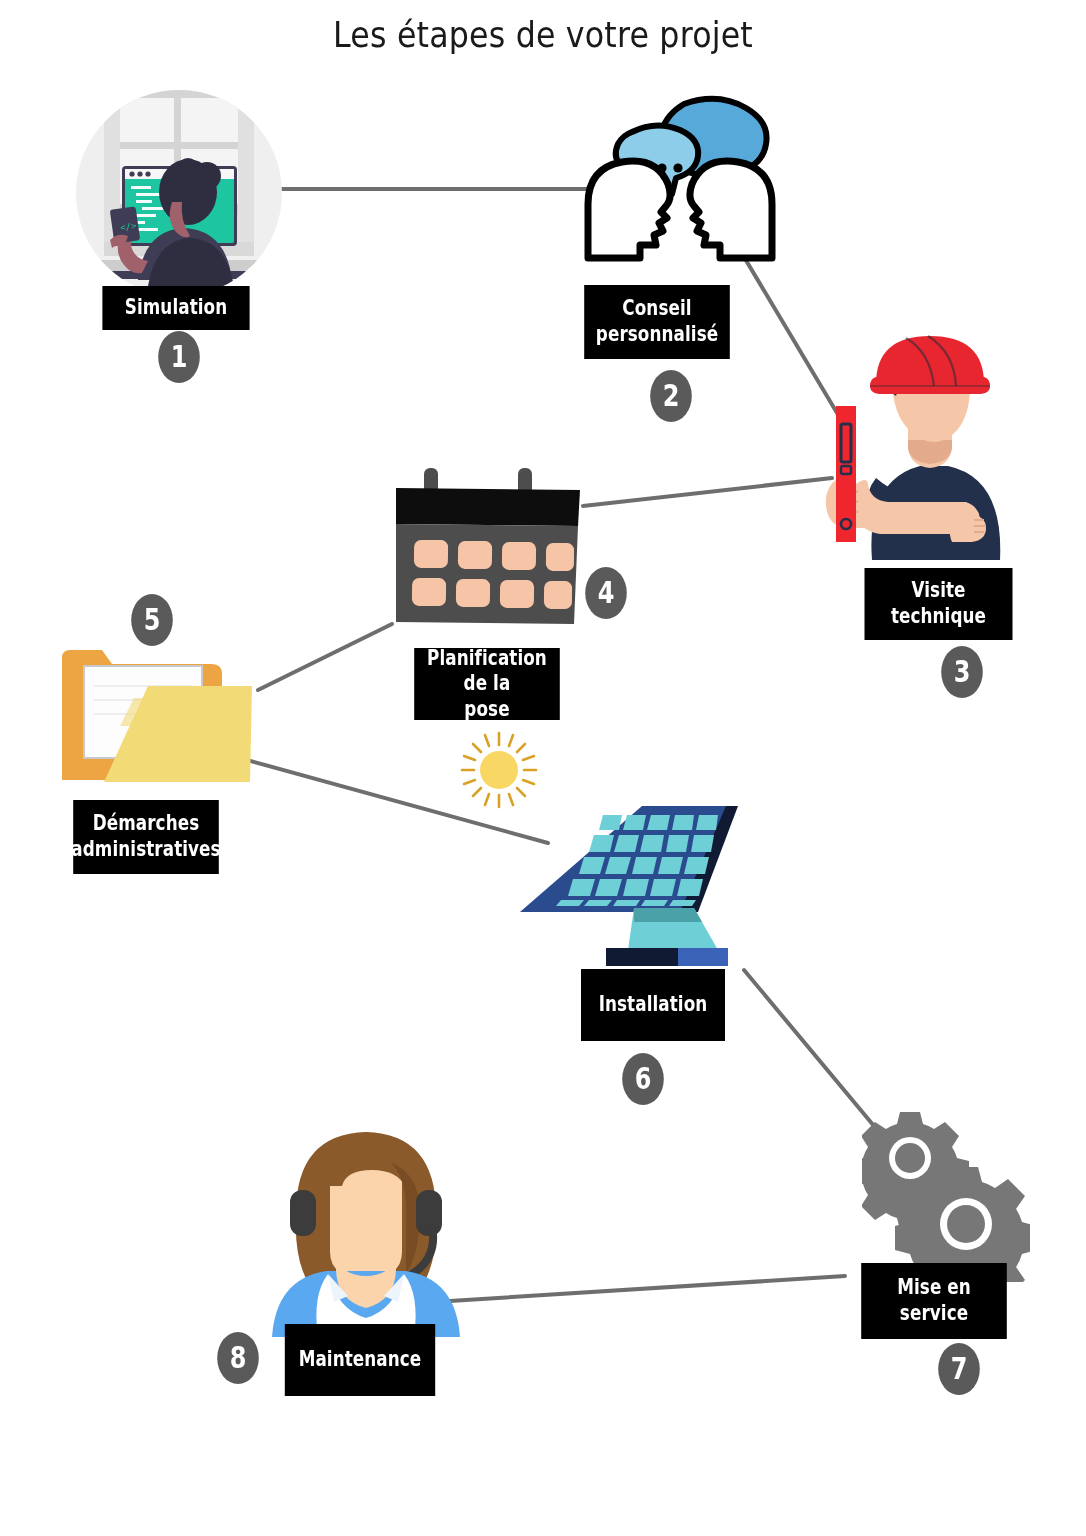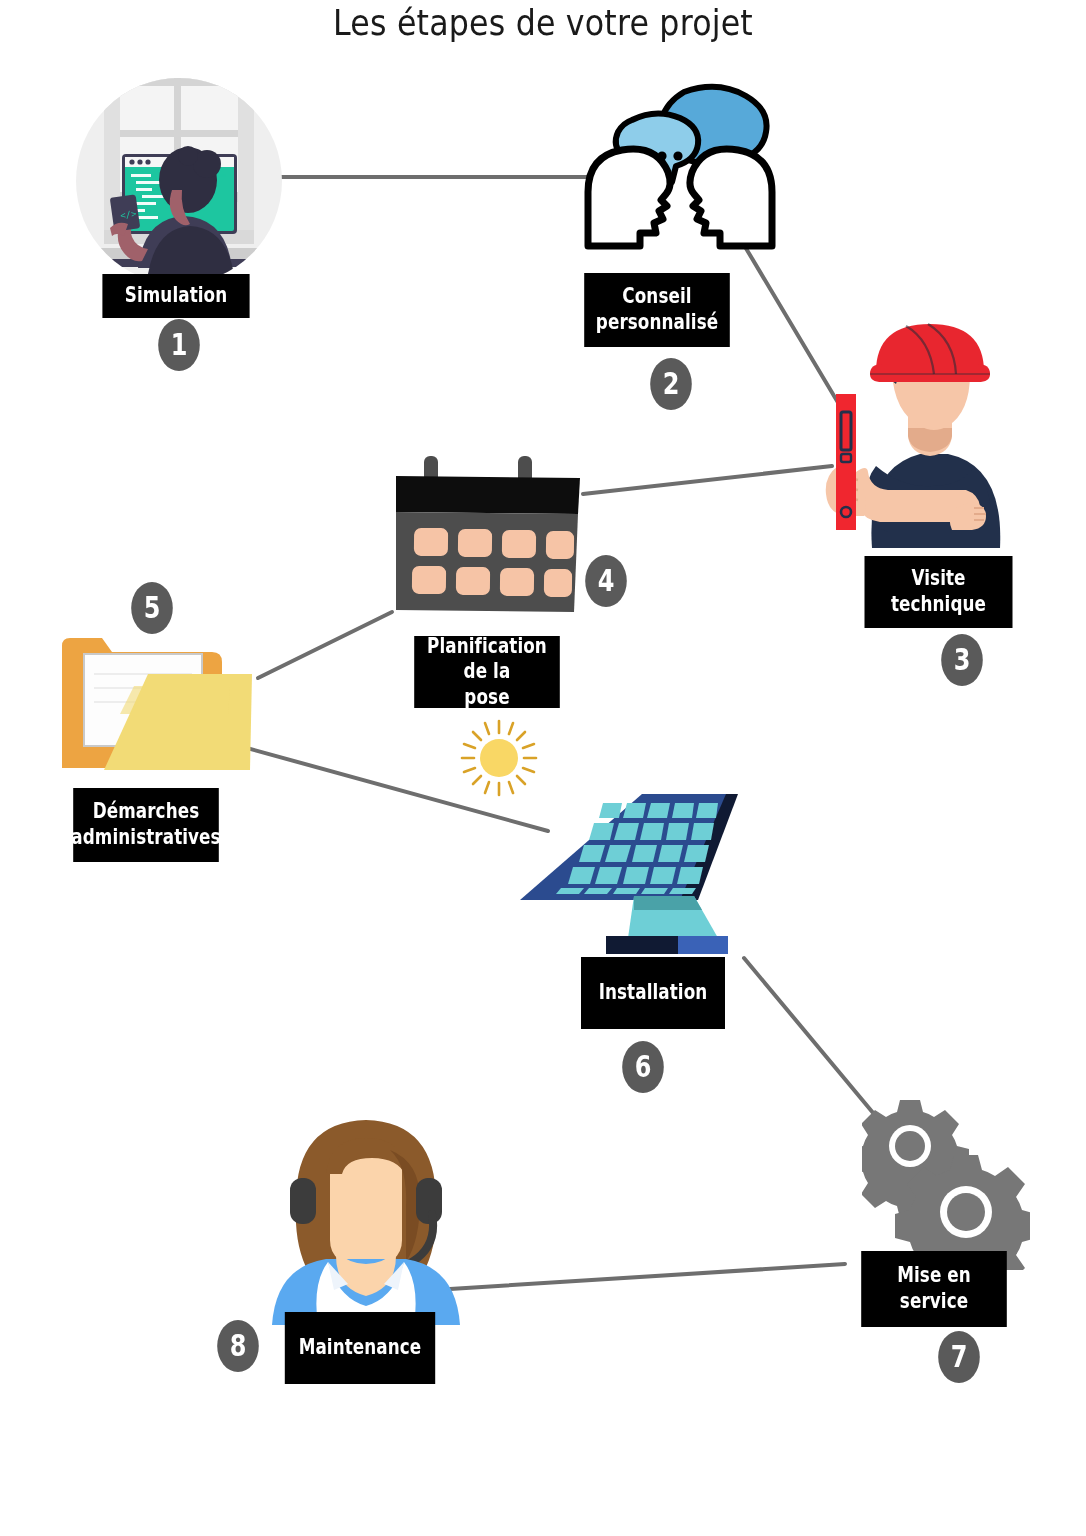--- a/index.html
+++ b/index.html
@@ -1,20 +1,20 @@
 <!DOCTYPE html>
 <html><head>
 <meta charset="utf-8">
 <style>
   html,body{margin:0;padding:0;background:#ffffff;}
   body{
     width:1086px;height:1536px;position:relative;overflow:hidden;
     font-family:"Liberation Sans", sans-serif;
   }
-  #stage{position:absolute;left:0;top:0;width:1086px;height:1256px;}
+  #stage{position:absolute;left:0;top:12px;width:1086px;height:1256px;}
 
   
   .title{
     position:absolute;left:0;top:2px;width:1086px;text-align:center;
     font-family:"DejaVu Sans", sans-serif;
     font-size:36px;font-weight:400;color:#1a1a1a;letter-spacing:.2px;
     transform:scaleX(.88);transform-origin:50% 50%;
   }
 
   

